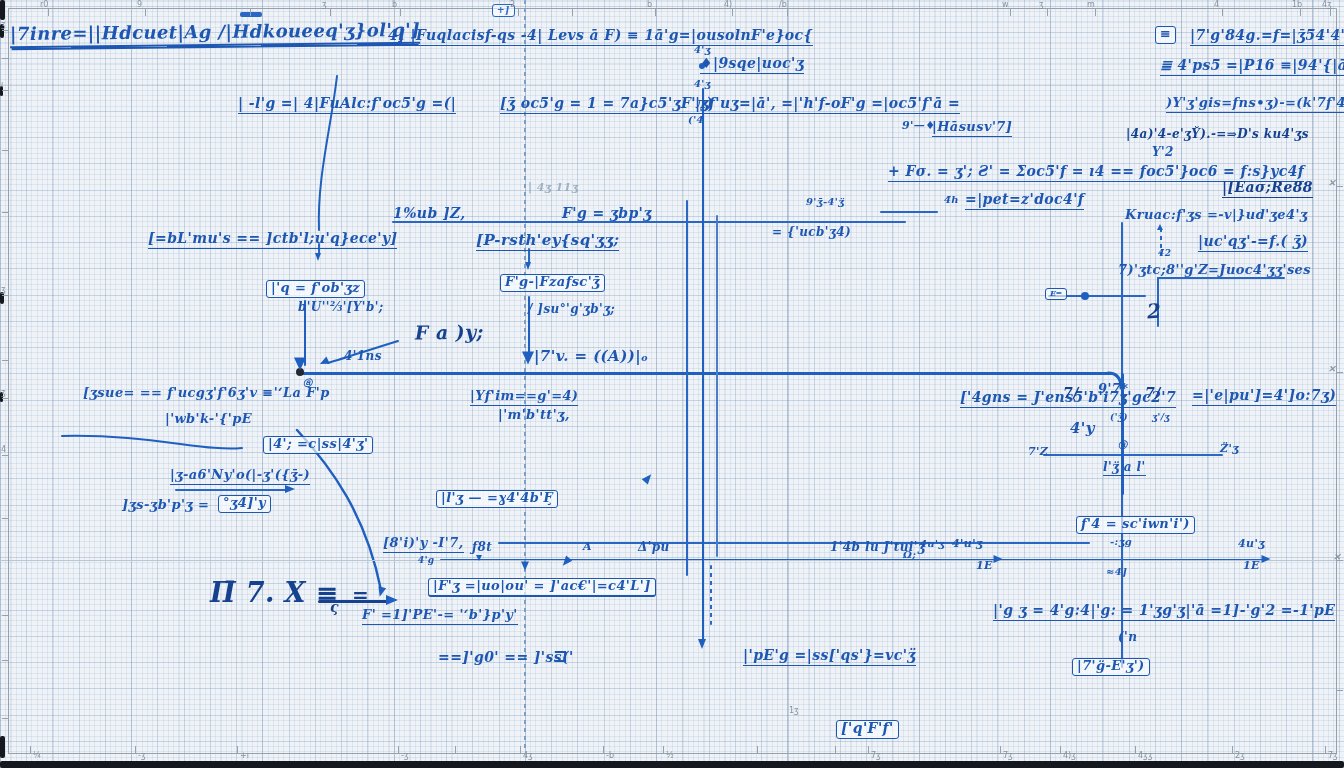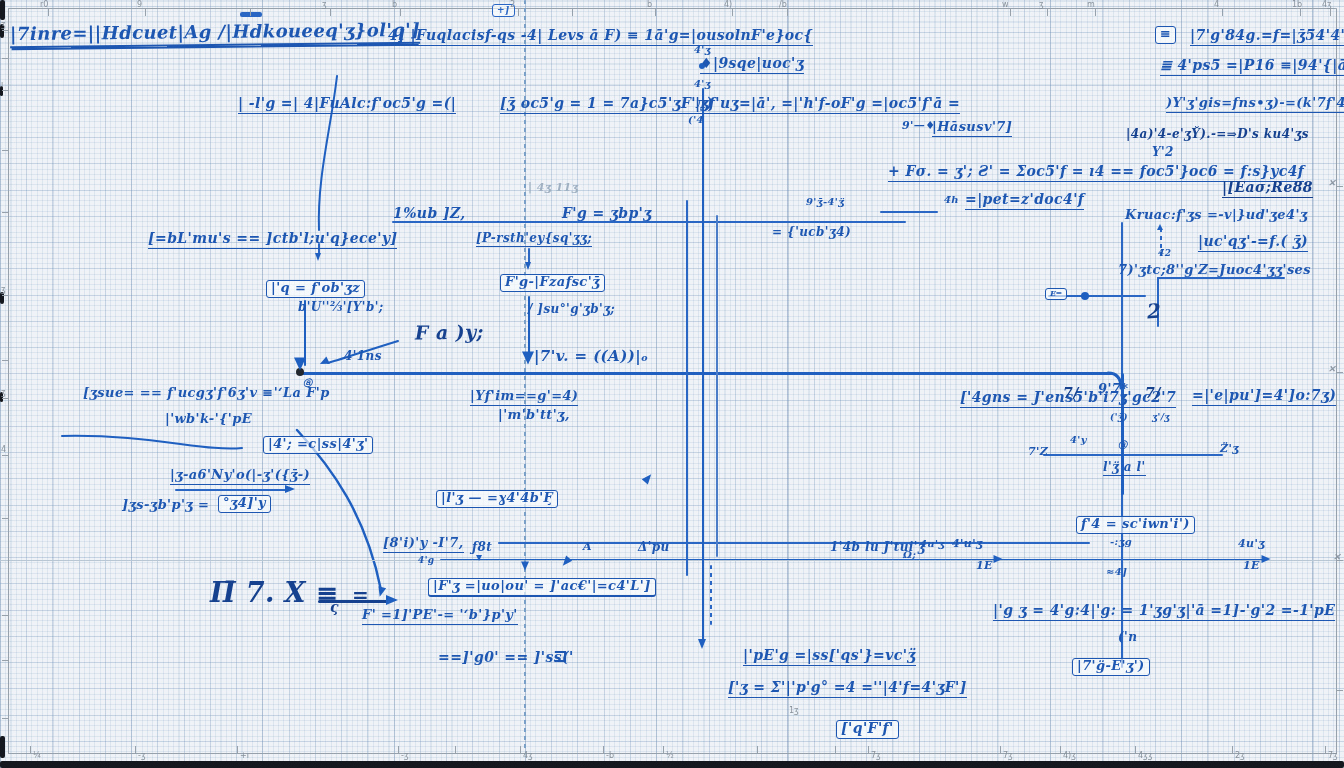--- a/index.html
+++ b/index.html
@@ -115,21 +115,21 @@
     <div class="note u" style="left: 1222px; top: 180px; font-size: 14px; color: rgb(21, 65, 143);">|[Eaσ;Re88</div>
     <div class="note" style="left: 1102px; top: 208px; font-size: 13px; padding-left: 23px;">Kruac:f'ʒs =-v|}ud'ʒe4'ʒ</div>
     <div class="note u" style="left: 1198px; top: 234px; font-size: 14px;">|uc'qʒ'-=f.( ʒ̄)</div>
     <div class="note" style="left: 1118px; top: 263px; font-size: 13px;">7)'ʒtc;8''g'Z=Juoc4'ʒʒ'ses</div>
     <div class="note" style="left: 1158px; top: 248px; font-size: 9px;">4̈2</div>
     <div class="note" style="left: 1147px; top: 300px; font-size: 20px; color: rgb(21, 65, 143); transform: rotate(-4deg);">2</div>
     <div class="note" style="left: 393px; top: 206px; font-size: 14px;">1%ub ]Z,</div>
     <div class="note" style="left: 562px; top: 206px; font-size: 14px;">F'g = ʒbp'ʒ</div>
     <div class="note" style="left: 806px; top: 196px; font-size: 10px;">9'ʒ̄-4'ʒ̈</div>
     <div class="note" style="left: 772px; top: 226px; font-size: 12px;">= {'ucb'ʒ4)</div>
-    <div class="note u" style="left: 476px; top: 232px; font-size: 12px;">[P-rsth'ey{sq'ʒʒ;</div>
+    <div class="note u" style="left: 476px; top: 232px; font-size: 15px;">[P-rsth'ey{sq'ʒʒ;</div>
     <div class="note box" style="left: 500px; top: 274px; font-size: 13px;">F'g-|Fzafsc'ʒ̄</div>
     <div class="note" style="left: 528px; top: 303px; font-size: 12px;">/ ]su°'g'ʒb'ʒ;</div>
     <div class="note" style="left: 415px; top: 322px; font-size: 19px; color: rgb(21, 65, 143); transform: rotate(-1deg);">F a )y;</div>
     <div class="note" style="left: 534px; top: 348px; font-size: 15px;">|7'v. = ((A))|ₒ</div>
     <div class="note u" style="left: 470px; top: 389px; font-size: 13px;">|Yf'im==g'=4)</div>
     <div class="note" style="left: 498px; top: 408px; font-size: 13px;">|'m'b'tt'ʒ,</div>
     <div class="note u" style="left: 148px; top: 231px; font-size: 14px;">[=bL'mu's == ]ctb'l;u'q}ece'y]</div>
     <div class="note box" style="left: 266px; top: 280px; font-size: 13px;">|'q = f'ob'ʒz</div>
     <div class="note" style="left: 298px; top: 301px; font-size: 12px;">b'U''⅔'[Y'b';</div>
     <div class="note" style="left: 344px; top: 350px; font-size: 12px;">4'1ns</div>
@@ -151,40 +151,39 @@
     <div class="note" style="left: 952px; top: 538px; font-size: 11px;">4'u'ʒ</div>
     <div class="note" style="left: 976px; top: 560px; font-size: 11px;">1E</div>
     <div class="note" style="left: 1110px; top: 536px; font-size: 10px;">-:ʒg</div>
     <div class="note" style="left: 1106px; top: 566px; font-size: 10px;">≈4]</div>
     <div class="note" style="left: 1238px; top: 538px; font-size: 11px;">4u'ʒ</div>
     <div class="note" style="left: 1243px; top: 560px; font-size: 11px;">1E</div>
     <div class="note u" style="left: 960px; top: 390px; font-size: 14px;">['4gns = J'ens5'b'i7ʒ'gc2'7</div>
     <div class="note" style="left: 1063px; top: 386px; font-size: 14px; color: rgb(21, 65, 143);">7/</div>
     <div class="note" style="left: 1098px; top: 382px; font-size: 13px;">9'7*</div>
     <div class="note" style="left: 1145px; top: 386px; font-size: 14px; color: rgb(21, 65, 143);">7/</div>
-    <div class="note" style="left: 1070px; top: 434px; font-size: 10px;">4'y</div>
+    <div class="note" style="left: 1070px; top: 420px; font-size: 15px;">4'y</div>
     <div class="note" style="left: 1110px; top: 412px; font-size: 9px;">('ʒ̈)</div>
     <div class="note" style="left: 1152px; top: 412px; font-size: 9px;">ʒ'/ʒ</div>
     <div class="note u" style="left: 1192px; top: 388px; font-size: 14px;">=|'e|pu']=4']o:7̄ʒ)</div>
     <div class="note" style="left: 1028px; top: 446px; font-size: 11px;">7'Z</div>
     <div class="note" style="left: 1220px; top: 443px; font-size: 11px;">Z̈'ʒ</div>
     <div class="note" style="left: 1118px; top: 440px; font-size: 9px;">ⓐ</div>
     <div class="note u" style="left: 1103px; top: 461px; font-size: 12px;">l'ʒ̈ a l'</div>
     <div class="note box" style="left: 1076px; top: 516px; font-size: 13px;">f'4 = sc'iwn'i')</div>
     <div class="note box" style="left: 1045px; top: 288px; font-size: 8px;">E═</div>
     <div class="note box" style="left: 436px; top: 490px; font-size: 13px;">|l'ʒ — =ɣ4'4b'F̧</div>
     <div class="note boxu" style="left: 428px; top: 578px; font-size: 13px;">|F'ʒ =|uo|ou' = ]'ac€'|=c4'L']</div>
     <div class="note u" style="left: 362px; top: 608px; font-size: 13px;">F' =1]'PE'-= 'ʻb'}p'y'</div>
     <div class="note" style="left: 438px; top: 650px; font-size: 14px;">==]'g0' == ]'ss('</div>
     <div class="note" style="left: 553px; top: 646px; font-size: 18px;">⊐</div>
     <div class="note" style="left: 210px; top: 578px; font-size: 27px; color: rgb(21, 65, 143);">Π̄ 7. X ≡</div>
     <div class="note" style="left: 330px; top: 600px; font-size: 14px; color: rgb(21, 65, 143);">ς</div>
     <div class="note" style="left: 352px; top: 584px; font-size: 20px; color: rgb(21, 65, 143);">=</div>
     <div class="note u" style="left: 743px; top: 648px; font-size: 14px;">|'pE'g =|ss['qs'}=vc'ʒ̈</div>
-    <div class="note u" style="left: 728px; top: 680px; font-size: 14px;">['ʒ = Σ'|'p'g° =4 =''|4'f=4'ʒF']</div>
     <div class="note box" style="left: 836px; top: 720px; font-size: 14px;">['q'F'f'</div>
     <div class="note u" style="left: 993px; top: 603px; font-size: 14px;">|'g  ʒ = 4'g:4|'g: = 1'ʒg'ʒ|'ā =1]-'g'2 =-1'pE</div>
     <div class="note" style="left: 1118px; top: 631px; font-size: 12px;">('n</div>
     <div class="note box" style="left: 1072px; top: 658px; font-size: 13px;">|7'g̈-E'ʒ')</div>
     <div class="note" style="left: 528px; top: 182px; font-size: 11px; color: rgb(159, 176, 194);">| 4ʒ  11ʒ</div>
     <div class="note" style="left: 1328px; top: 178px; font-size: 9px; color: rgb(139, 151, 164);">✕</div>
     <div class="note" style="left: 1328px; top: 364px; font-size: 9px; color: rgb(139, 151, 164);">✕</div>
     <div class="note" style="left: 1333px; top: 552px; font-size: 9px; color: rgb(139, 151, 164);">✕</div>
     <div class="note box" style="left: 492px; top: 4px; font-size: 9px; color: rgb(42, 102, 196);">+]</div>
     <div class="tick" style="left: 48px; top: 8px; width: 1px; height: 8px;"></div>

